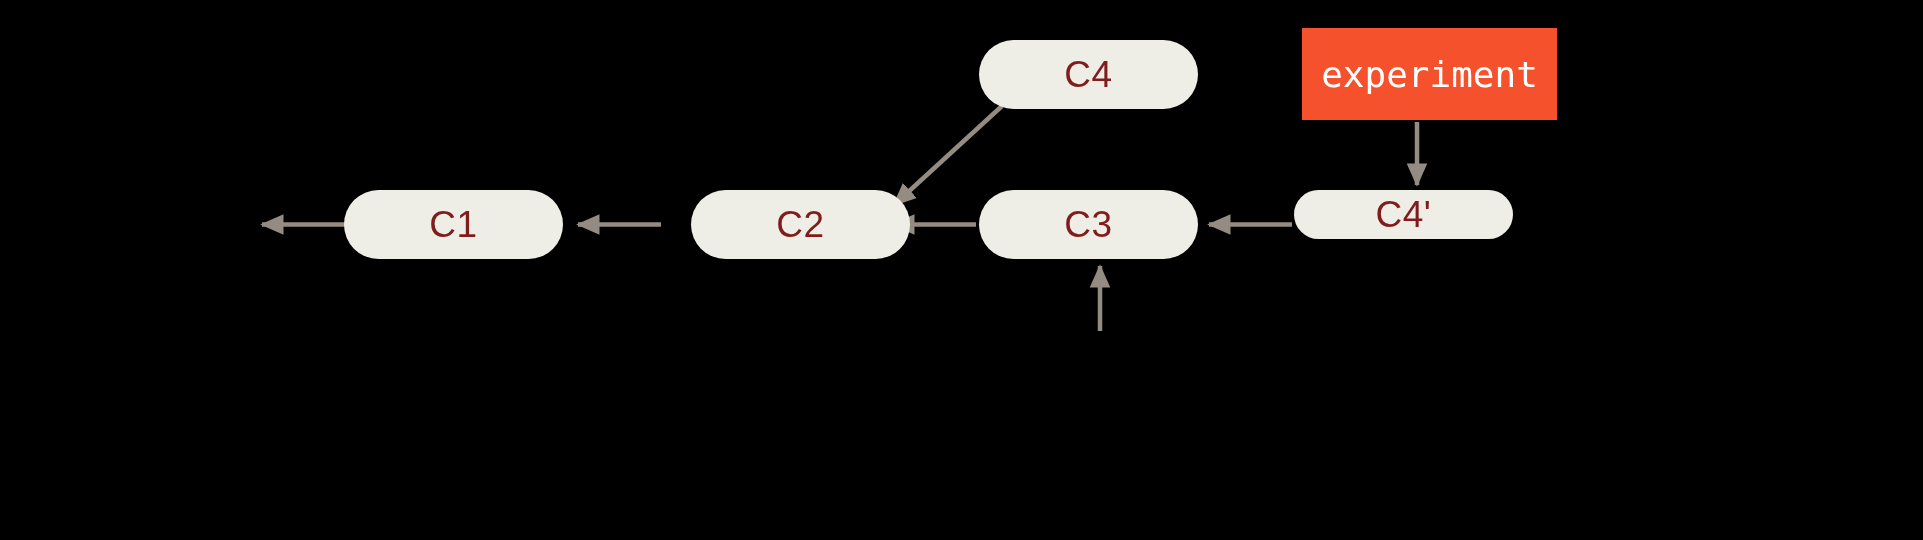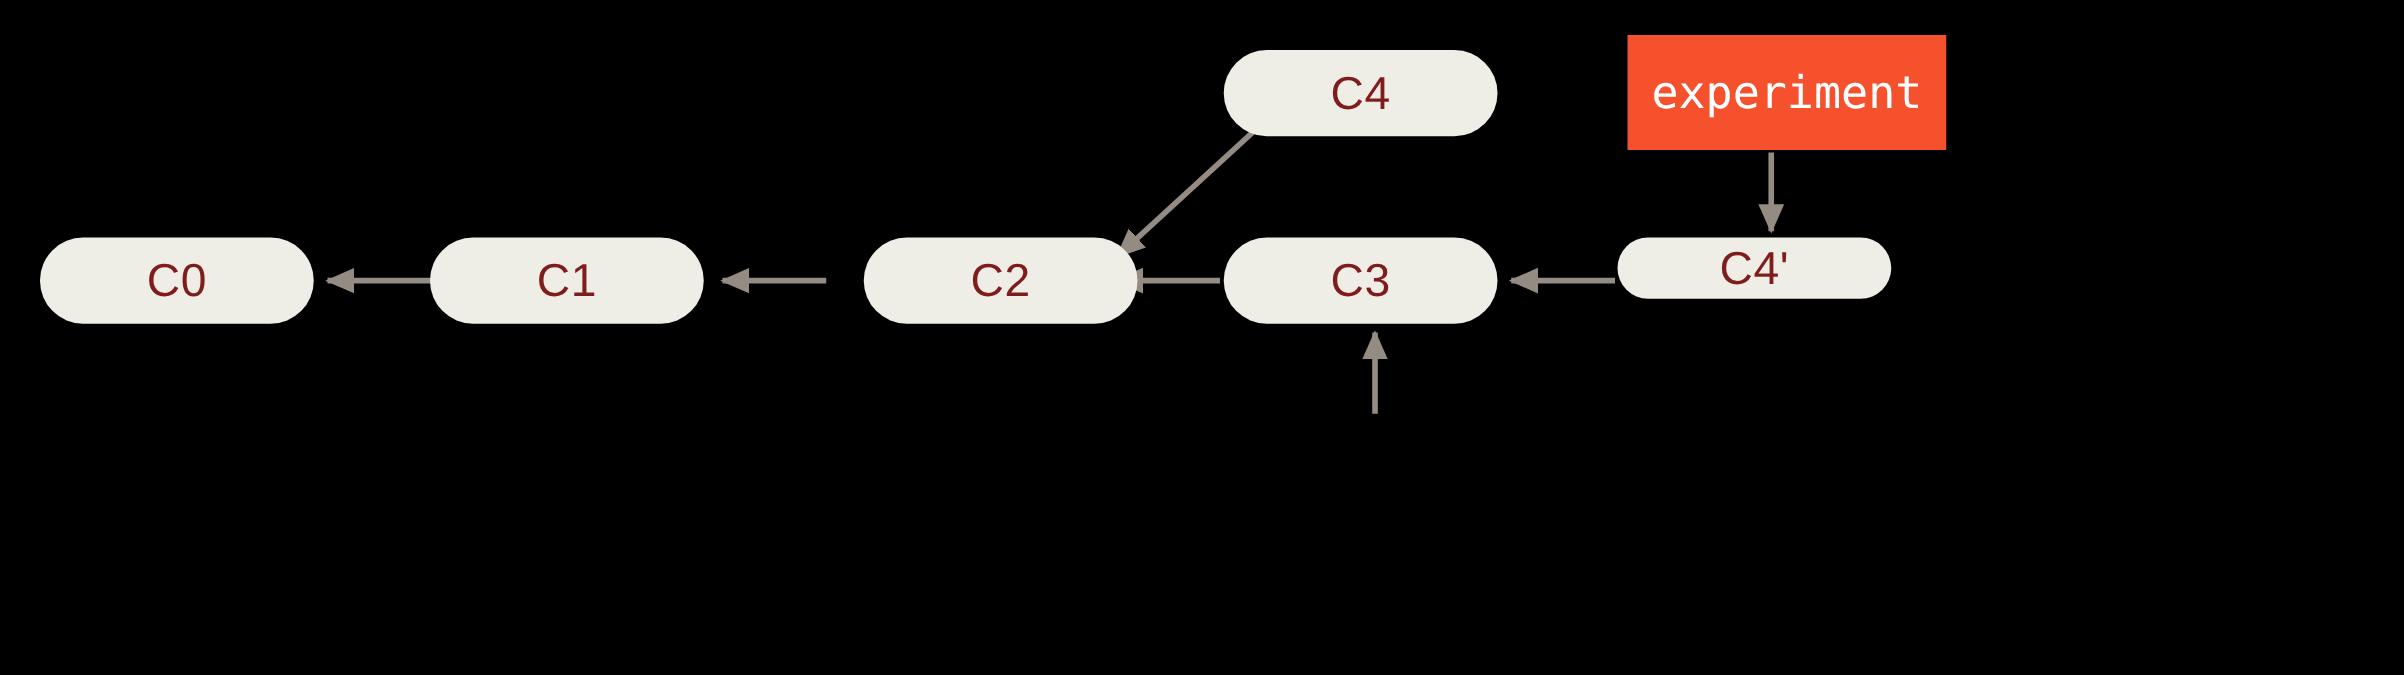--- a/index.html
+++ b/index.html
@@ -76,23 +76,20 @@
 
     <line x1="1292" y1="224.5" x2="1209" y2="224.5" stroke="#948c83" stroke-width="4.5" marker-end="url(#arrowhead)"></line>
 
     <line x1="1002" y1="106" x2="894" y2="205" stroke="#948c83" stroke-width="4.5" marker-end="url(#arrowhead)"></line>
 
     <line x1="1417" y1="122" x2="1417" y2="185" stroke="#948c83" stroke-width="4.5" marker-end="url(#arrowhead)"></line>
 
     <line x1="1100" y1="331" x2="1100" y2="266" stroke="#948c83" stroke-width="4.5" marker-end="url(#arrowhead)"></line>
   </svg>
 
-  <div class="commit" style="left:32px; top:190px; width:219px; height:69px;">
-    <span>C0</span>
-  </div>
 
   <div class="commit" style="left:344px; top:190px; width:219px; height:69px;">
     <span>C1</span>
   </div>
 
   <div class="commit" style="left:691px; top:190px; width:219px; height:69px;">
     <span>C2</span>
   </div>
 
   <div class="commit" style="left:979px; top:190px; width:219px; height:69px;">

